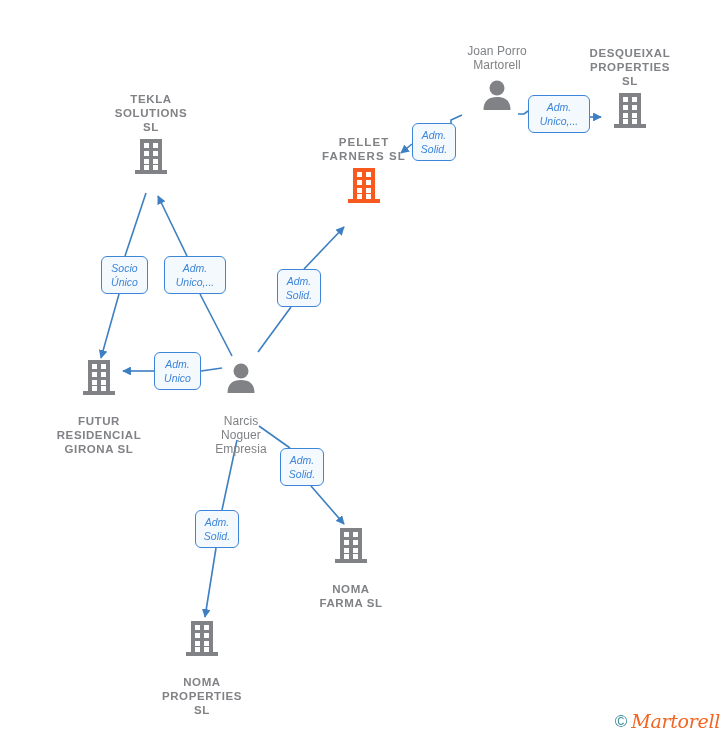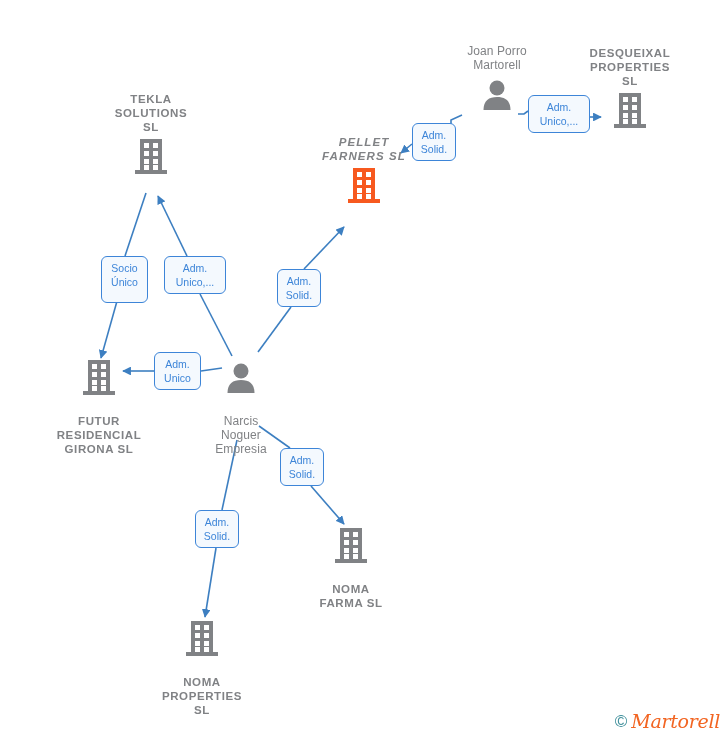--- a/index.html
+++ b/index.html
@@ -42,21 +42,20 @@
     white-space: pre-line;
   }
   .node-label.person {
     letter-spacing: 0.1px;
     font-weight: normal;
     font-size: 12px;
   }
   .node-label.highlight {
     color: #808285;
     letter-spacing: 1.1px;
-    font-style: italic;
   }
   .node-icon {
     height: 40px;
     line-height: 0;
     display: flex;
     align-items: center;
     justify-content: center;
   }
   .node.label-below .node-icon { order: 0; }
   .node-inner { display: flex; flex-direction: column; align-items: center; }
@@ -72,20 +71,21 @@
     border: 1.4px solid #3d85d8;
     border-radius: 6px;
     color: #3d85d8;
     font-size: 10.5px;
     line-height: 14px;
     text-align: center;
     padding: 4px 6px 5px 6px;
     white-space: pre-line;
     z-index: 5;
     box-sizing: border-box;
+    font-style: italic;
   }
 
   
   #watermark {
     position: absolute;
     right: 8px;
     bottom: 8px;
     display: flex;
     align-items: center;
     gap: 4px;
@@ -297,21 +297,21 @@
           <rect x="18" y="13" width="5" height="5" fill="#fff"></rect>
           <rect x="9" y="21" width="5" height="5" fill="#fff"></rect>
           <rect x="18" y="21" width="5" height="5" fill="#fff"></rect>
           <rect x="9" y="27" width="5" height="5" fill="#fff"></rect>
           <rect x="18" y="27" width="5" height="5" fill="#fff"></rect>
         </svg>
       </div>
     </div>
   </div>
 
-  <div class="rel" style="left:101px; top:256px; width:47px; height:47px;">Socio
+  <div class="rel" style="left:101px; top:256px; width:47px; height:38px;">Socio
 Único</div>
 
   <div class="rel" style="left:164px; top:256px; width:62px; height:38px;">Adm.
 Unico,...</div>
 
   <div class="rel" style="left:277px; top:269px; width:44px; height:38px;">Adm.
 Solid.</div>
 
   <div class="rel" style="left:154px; top:352px; width:47px; height:38px;">Adm.
 Unico</div>

